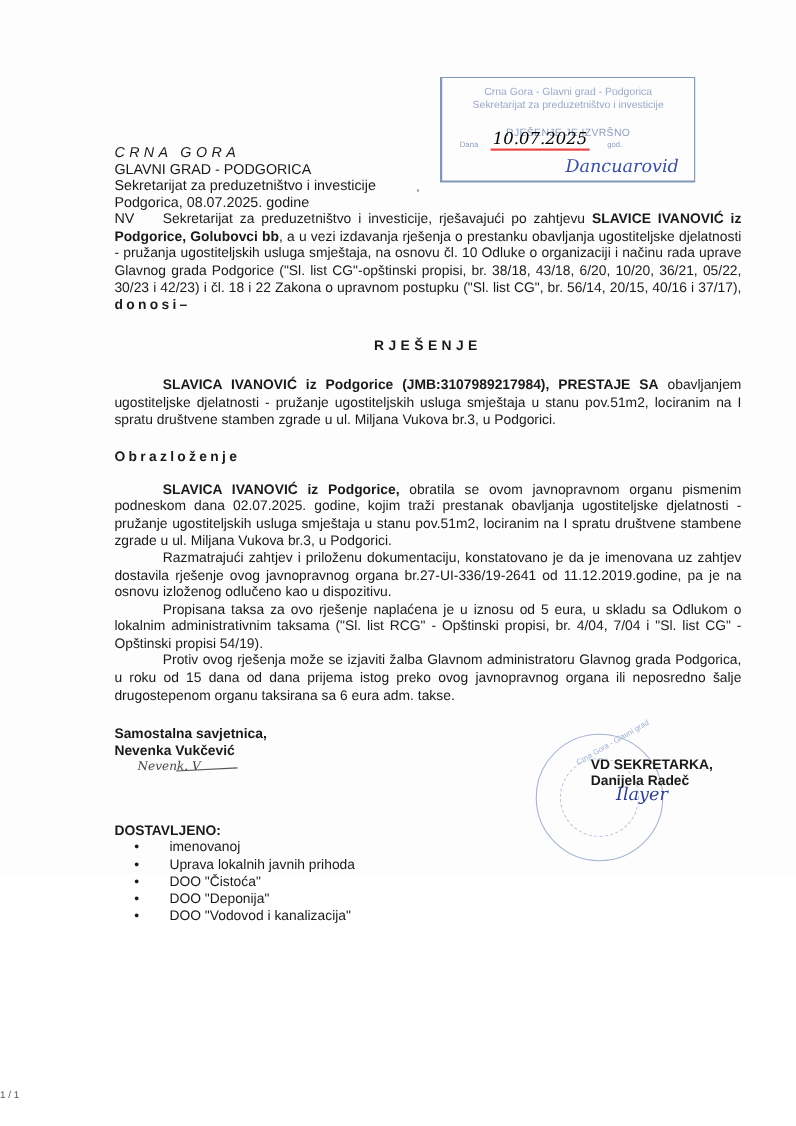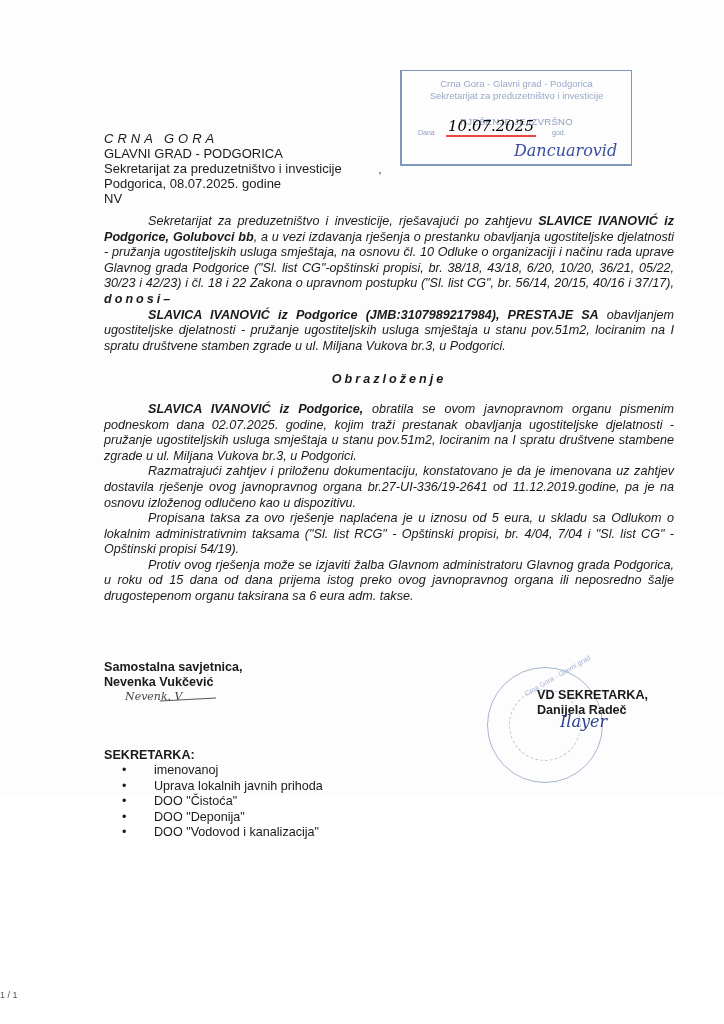--- a/index.html
+++ b/index.html
@@ -20,25 +20,25 @@
   .stamp .god { position: absolute; left: 150px; top: 58px; font-size: 7px; color: #8c9ec0; }
   .stamp .sig { position: absolute; left: 112px; top: 70px; font-family: "DejaVu Serif", serif;
            font-style: italic; font-size: 16px; color: #3a4fa0; }
 
   
   .hdr { position: absolute; left: 104px; top: 131px; font-size: 13px; line-height: 15px; }
   .hdr .country { letter-spacing: 4px; font-style: italic; }
   .tick { position: absolute; left: 379px; top: 171px; font-size: 10px; }
 
   
-  .body { position: absolute; left: 104px; top: 214px; width: 570px; font-size: 12.6px; line-height: 15.6px; text-align: justify; font-style: italic; }
+  .body { position: absolute; left: 104px; top: 192px; width: 570px; font-size: 12.6px; line-height: 15.6px; text-align: justify; }
   .body p { margin: 0; }
   .indent { text-indent: 44px; }
   .title { text-align: center !important; font-weight: bold; letter-spacing: 4px; margin: 21px 0 21px 0 !important; text-indent: 0; font-size: 12.6px; }
-  .title2 { text-align: center; font-weight: bold; letter-spacing: 3px; margin: 18px 0 14px 0 !important; text-indent: 0; }
+  .title2 { text-align: left; font-weight: bold; letter-spacing: 3px; margin: 18px 0 14px 0 !important; text-indent: 0; }
   b { font-weight: bold; }
   .spaced { letter-spacing: 3px; font-weight: bold; }
 
   
   .sig-left { position: absolute; left: 104px; top: 660px; font-size: 12.6px; line-height: 15px; font-weight: bold; }
   .sig-left-hw { position: absolute; left: 104px; top: 690px; font-family: "DejaVu Serif", serif; font-style: italic; font-size: 11px; color: #444; margin-left: 21px; }
   .sig-left-line { position: absolute; left: 160px; top: 699px; width: 56px; height: 1px; background: #555; transform: rotate(-3deg); }
 
   .seal { position: absolute; left: 487px; top: 667px; width: 116px; height: 116px; border-radius: 50%;
           border: 1.5px solid #a7b5d3; box-sizing: border-box; }
@@ -78,20 +78,21 @@
     <div>GLAVNI GRAD - PODGORICA</div>
     <div>Sekretarijat za preduzetništvo i investicije</div>
     <div>Podgorica, 08.07.2025. godine</div>
     <div>NV</div>
   </div>
   <span class="tick">'</span>
 
   <div class="body">
     <p class="indent"><span>Sekretarijat za preduzetništvo i investicije, rješavajući po zahtjevu </span><b>SLAVICE IVANOVIĆ iz Podgorice, Golubovci bb</b><span>, a u vezi izdavanja rješenja o prestanku obavljanja ugostiteljske djelatnosti - pružanja ugostiteljskih usluga smještaja, na osnovu čl. 10 Odluke o organizaciji i načinu rada uprave Glavnog grada Podgorice ("Sl. list CG"-opštinski propisi, br. 38/18, 43/18, 6/20, 10/20, 36/21, 05/22, 30/23 i 42/23) i čl. 18 i 22 Zakona o upravnom postupku ("Sl. list CG", br. 56/14, 20/15, 40/16 i 37/17), </span><span class="spaced">donosi–</span></p>
 
+    <p class="title">RJEŠENJE</p>
 
     <p class="indent"><b>SLAVICA IVANOVIĆ iz Podgorice (JMB:3107989217984), PRESTAJE SA</b><span> obavljanjem ugostiteljske djelatnosti - pružanje ugostiteljskih usluga smještaja u stanu pov.51m2, lociranim na I spratu društvene stamben zgrade u ul. Miljana Vukova br.3, u Podgorici.</span></p>
 
     <p class="title2">Obrazloženje</p>
 
     <p class="indent"><b>SLAVICA IVANOVIĆ iz Podgorice,</b><span> obratila se ovom javnopravnom organu pismenim podneskom dana 02.07.2025. godine, kojim traži prestanak obavljanja ugostiteljske djelatnosti - pružanje ugostiteljskih usluga smještaja u stanu pov.51m2, lociranim na I spratu društvene stambene zgrade u ul. Miljana Vukova br.3, u Podgorici.</span></p>
     <p class="indent">Razmatrajući zahtjev i priloženu dokumentaciju, konstatovano je da je imenovana uz zahtjev dostavila rješenje ovog javnopravnog organa br.27-UI-336/19-2641 od 11.12.2019.godine, pa je na osnovu izloženog odlučeno kao u dispozitivu.</p>
     <p class="indent">Propisana taksa za ovo rješenje naplaćena je u iznosu od 5 eura, u skladu sa Odlukom o lokalnim administrativnim taksama ("Sl. list RCG" - Opštinski propisi, br. 4/04, 7/04 i "Sl. list CG" - Opštinski propisi 54/19).</p>
     <p class="indent">Protiv ovog rješenja može se izjaviti žalba Glavnom administratoru Glavnog grada Podgorica, u roku od 15 dana od dana prijema istog preko ovog javnopravnog organa ili neposredno šalje drugostepenom organu taksirana sa 6 eura adm. takse.</p>
   </div>
@@ -107,21 +108,21 @@
   <div class="seal-inner"></div>
   <div class="seal-text">Crna Gora - Glavni grad</div>
 
   <div class="sig-right">
     <div>VD SEKRETARKA,</div>
     <div>Danijela Radeč</div>
   </div>
   <div class="sig-right-hw">Ilayer</div>
 
   <div class="dost">
-    <div class="head">SEKRETARKA:</div>
+    <div class="head">DOSTAVLJENO:</div>
     <ul>
       <li><span class="bullet">•</span><span>imenovanoj</span></li>
       <li><span class="bullet">•</span><span>Uprava lokalnih javnih prihoda</span></li>
       <li><span class="bullet">•</span><span>DOO "Čistoća"</span></li>
       <li><span class="bullet">•</span><span>DOO "Deponija"</span></li>
       <li><span class="bullet">•</span><span>DOO "Vodovod i kanalizacija"</span></li>
     </ul>
   </div>
 
   <div class="footer">1 / 1</div>

